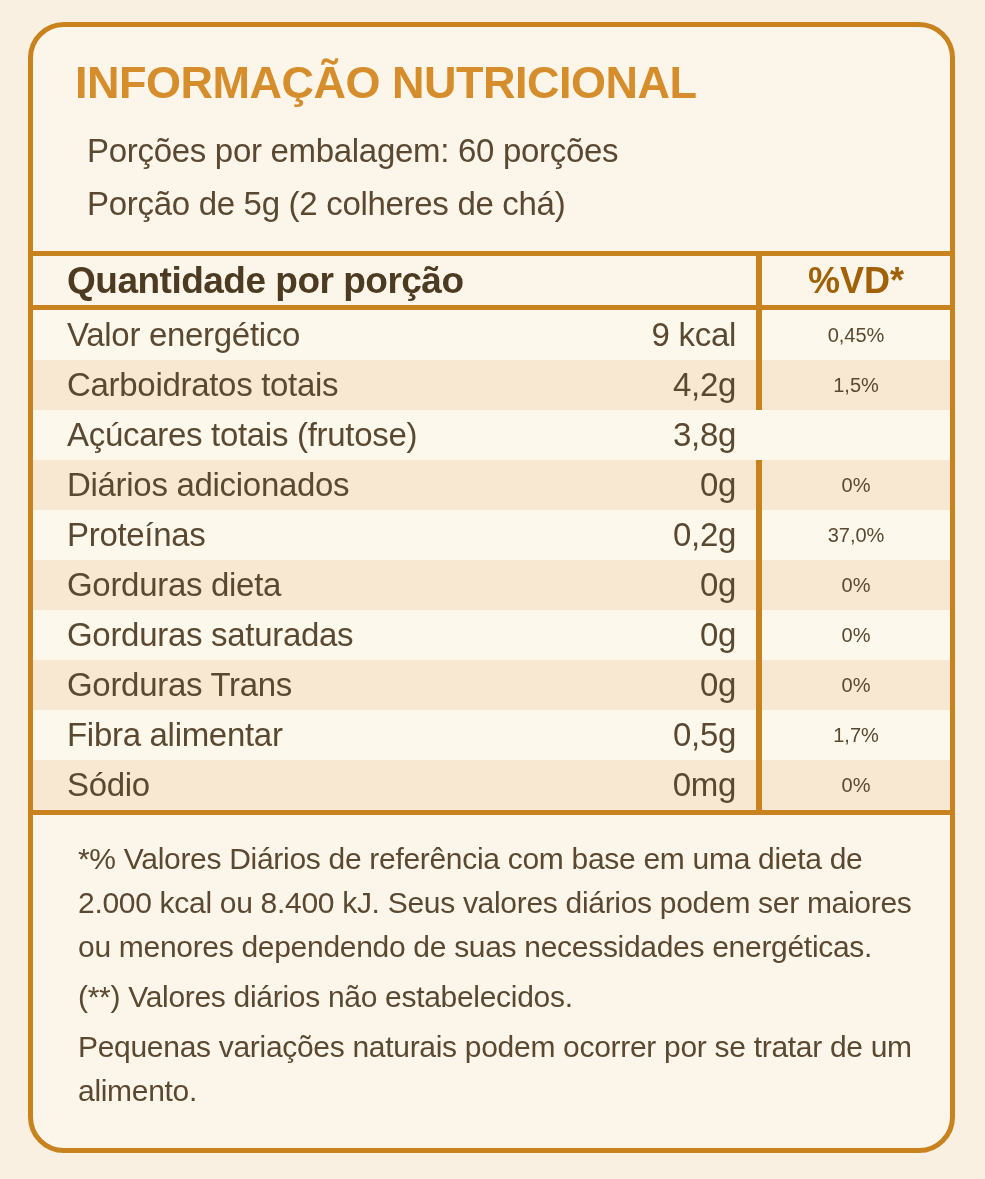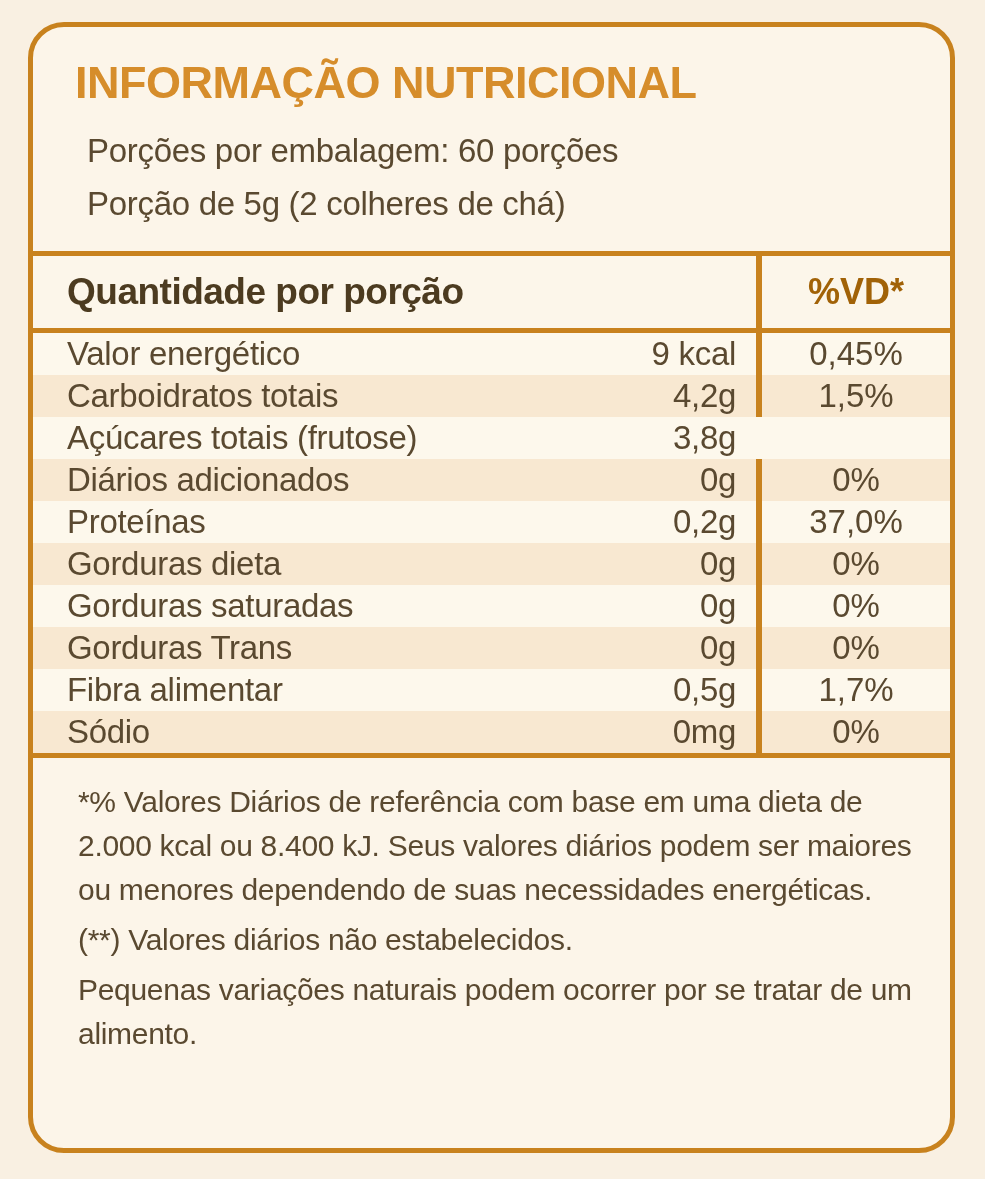--- a/index.html
+++ b/index.html
@@ -35,46 +35,46 @@
     margin-bottom: 13px;
     color: #5A4930;
     letter-spacing: -0.3px;
     margin-left: 12px;
   }
 
   
   .nutri-table { border-top: 5px solid #C8821E; border-bottom: 5px solid #C8821E; }
   .thead {
     display: grid; grid-template-columns: 1fr 194px;
-    height: 77px;
+    height: 54px;
     background: #FCF6EA;
     border-bottom: 5px solid #C8821E;
   }
   .th-main {
     display: flex; align-items: center;
     padding-left: 34px;
     font-size: 37px; font-weight: bold;
     color: #4C3B20; letter-spacing: -0.5px;
   }
   .cell-vd {
     display: flex; align-items: center; justify-content: center;
     border-left: 6px solid #C8821E;
   }
   .th-vd { font-size: 36px; font-weight: bold; color: #a16207; }
 
-  .rows .row { display: grid; grid-template-columns: 1fr 194px; height: 42px; }
+  .rows .row { display: grid; grid-template-columns: 1fr 194px; height: 50px; }
   .rows .row:nth-child(odd)  { background: #FDF8EC; }
   .rows .row:nth-child(even) { background: #F8E8D1; }
   .cell-main {
     display: flex; align-items: center; justify-content: space-between;
     padding: 0 20px 0 34px;
     font-size: 33px; letter-spacing: -0.3px;
   }
   .amount { white-space: nowrap; }
-  .vd-val { font-size: 33px; }
+  .vd-val { font-size: 20px; }
 
   
   .footnotes {
     padding: 22px 28px 0 34px;
     font-size: 30px; line-height: 44px;
     letter-spacing: -0.3px;
     color: #5A4930;
   }
   .footnotes p { margin-bottom: 6px; margin-left: 11px; }
 </style>

